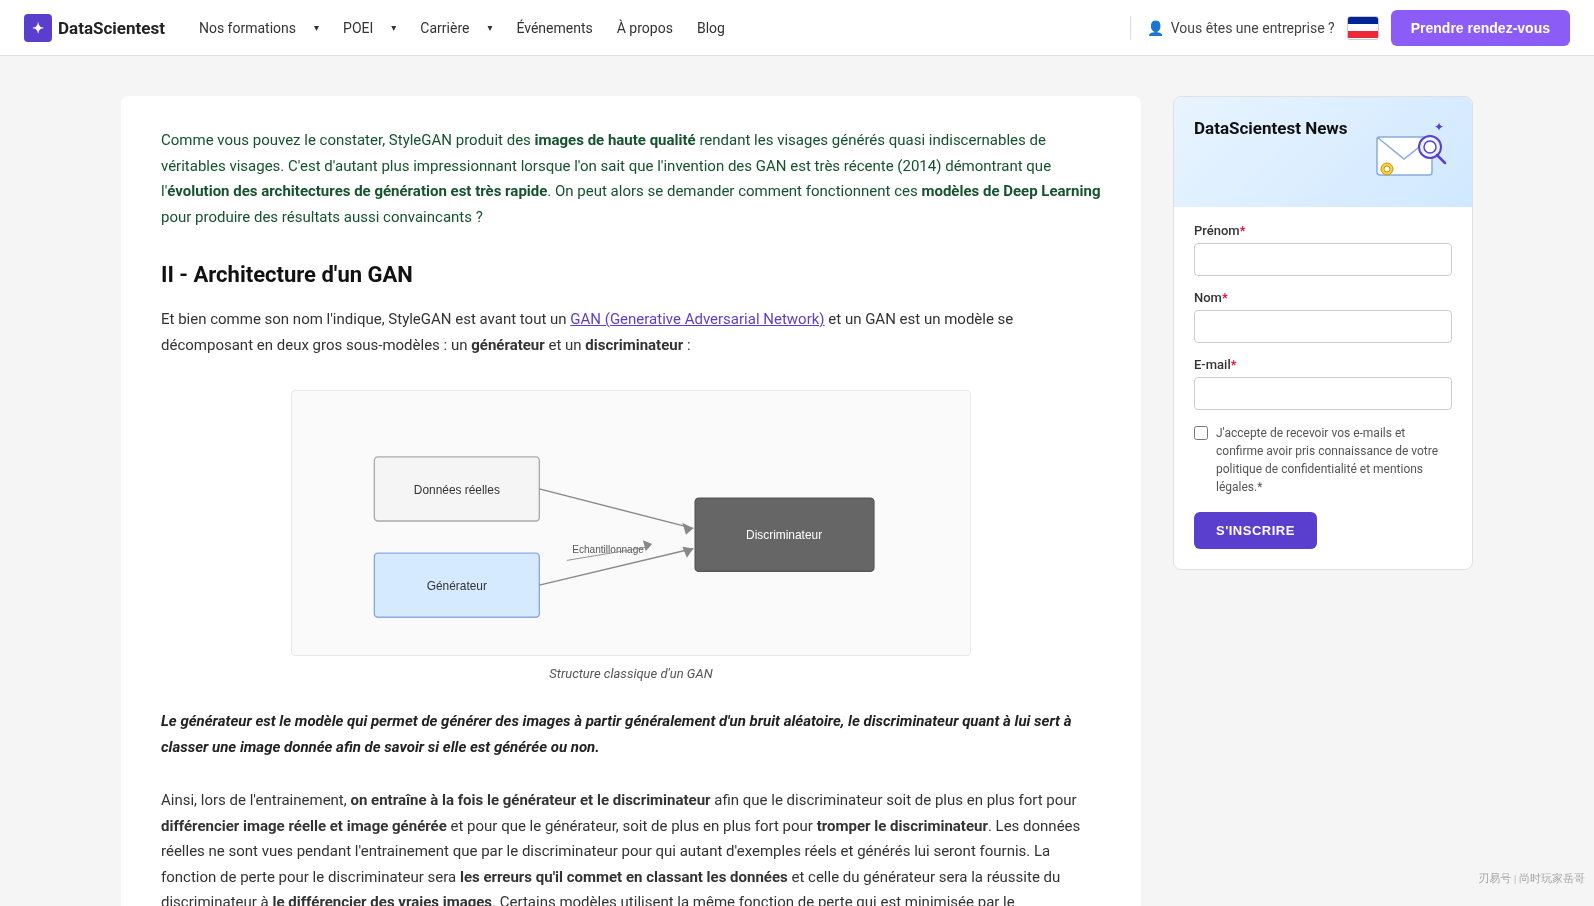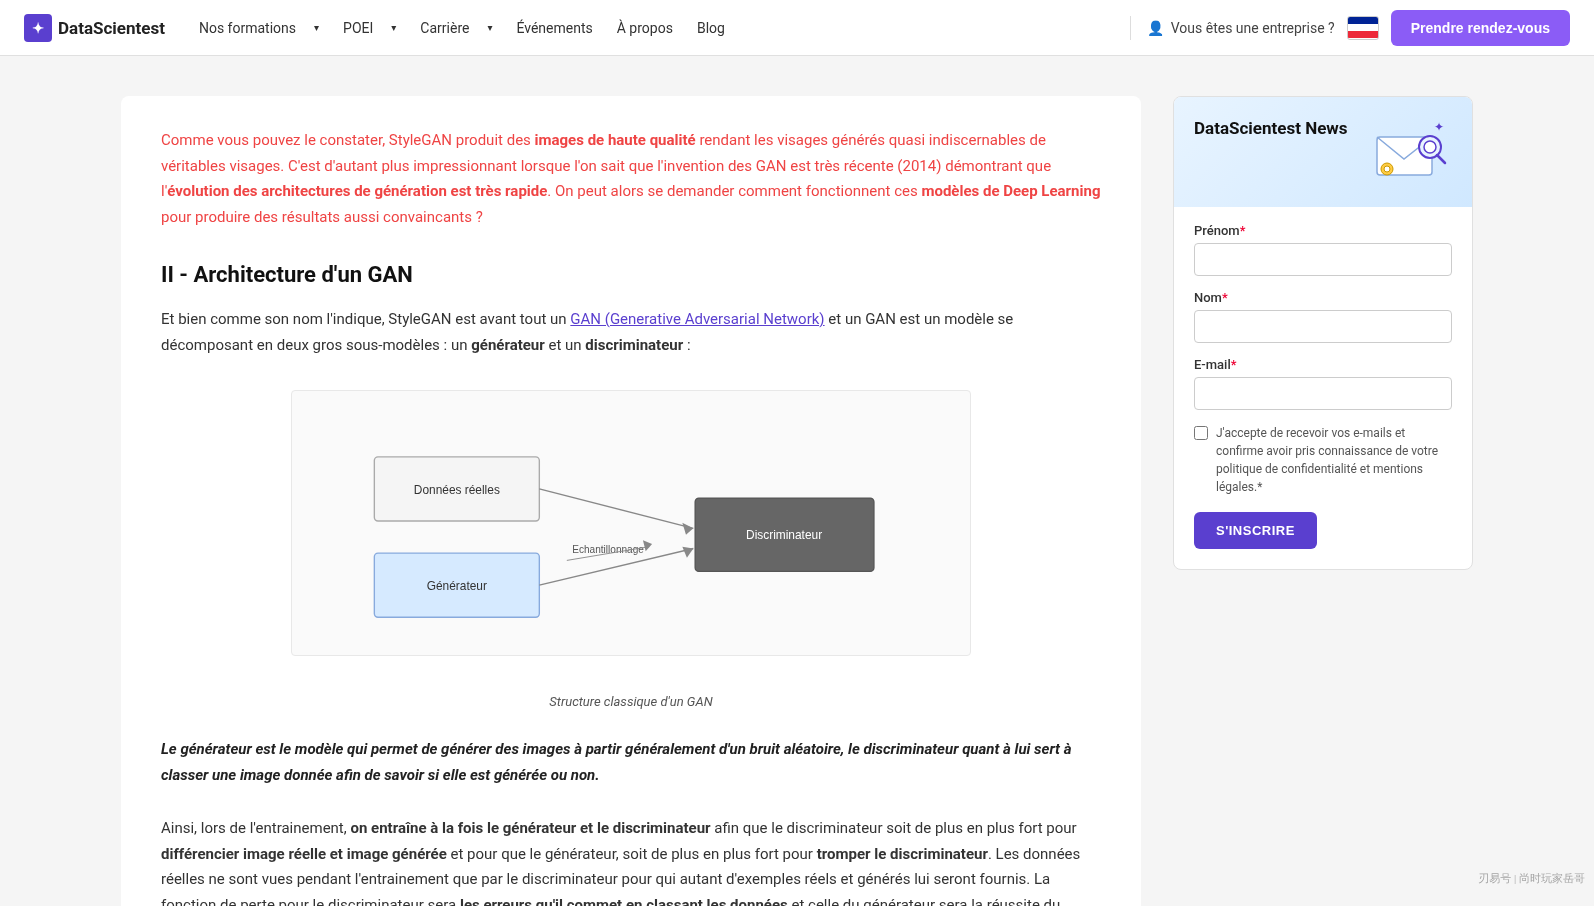--- a/index.html
+++ b/index.html
@@ -110,21 +110,21 @@
     }
     .sidebar {
       width: 300px;
       flex-shrink: 0;
     }
 
     
     .intro-paragraph {
       font-size: 15px;
       line-height: 1.7;
-      color: #ef4444;
+      color: #14532d;
       margin-bottom: 32px;
     }
     .intro-paragraph b, .intro-paragraph strong {
       font-weight: 700;
     }
 
     .section-heading {
       font-size: 22px;
       font-weight: 700;
       color: #111;
@@ -142,21 +142,20 @@
       color: #5a3fcf;
       text-decoration: underline;
     }
 
     
     .diagram-container {
       display: flex;
       flex-direction: column;
       align-items: center;
       margin: 24px 0 8px;
-      gap: 28px;
     }
     .diagram-svg-wrapper {
       background: #fafafa;
       border: 1px solid #e8e8e8;
       border-radius: 4px;
       padding: 20px 30px;
       width: 100%;
       max-width: 680px;
     }
     .diagram-caption {

